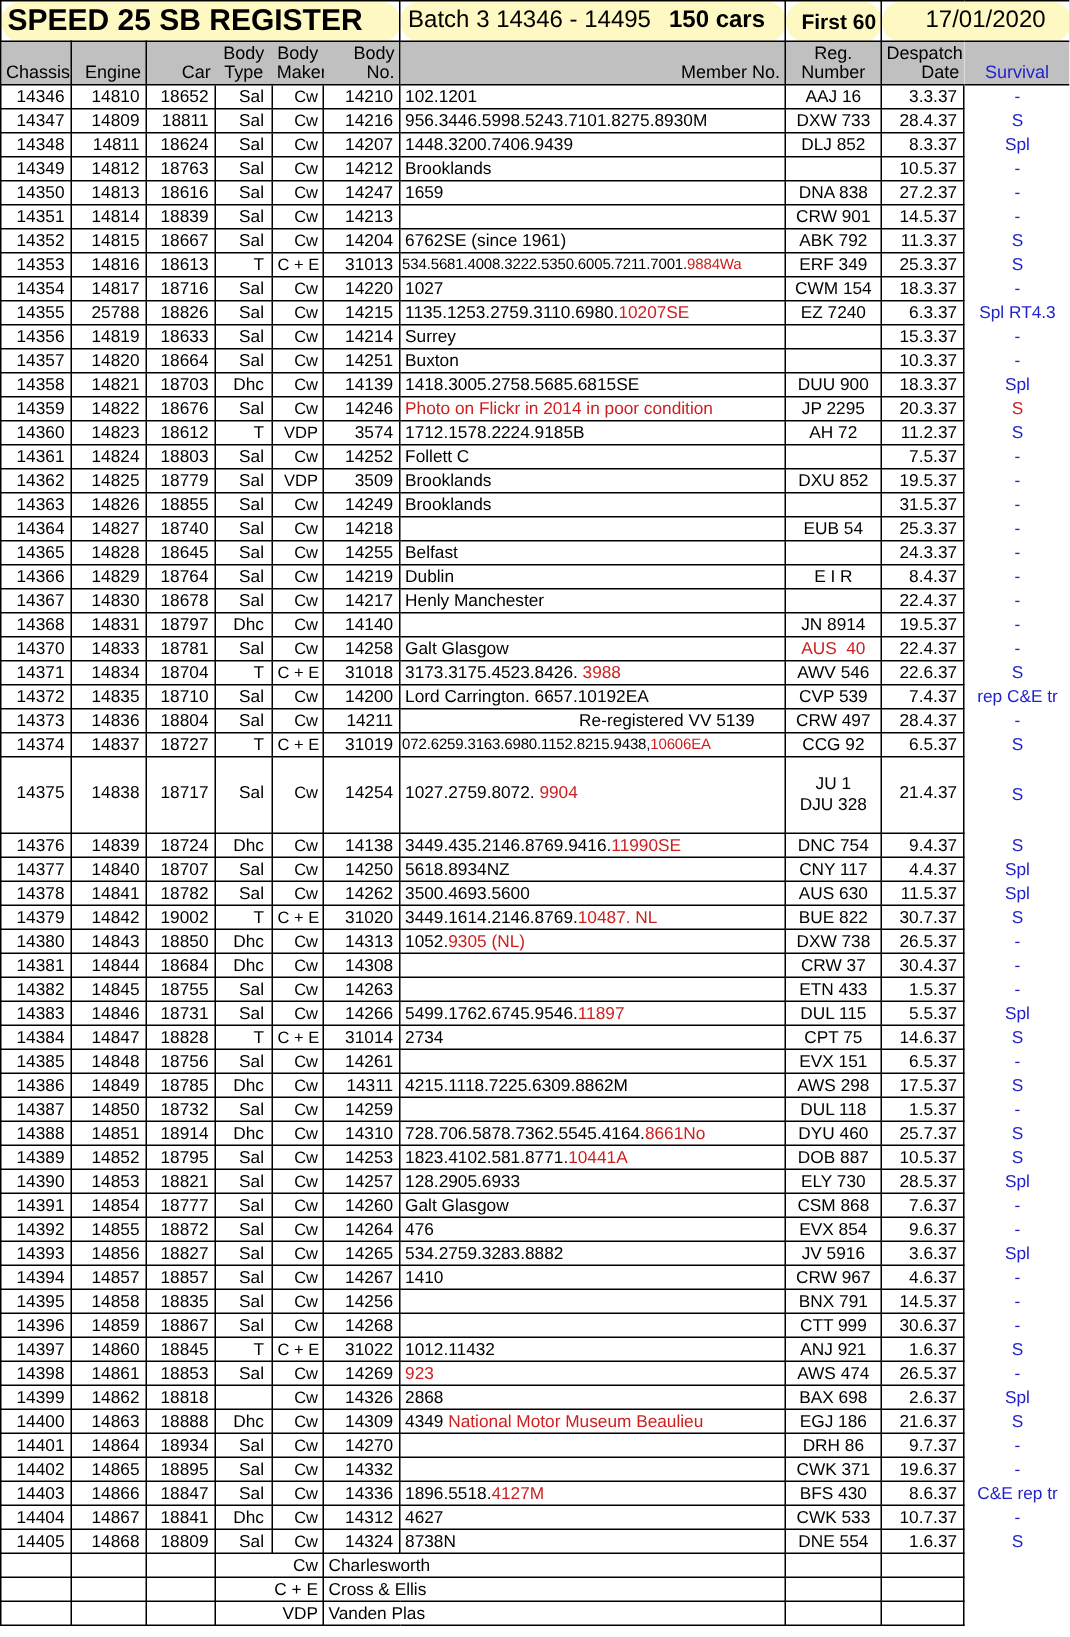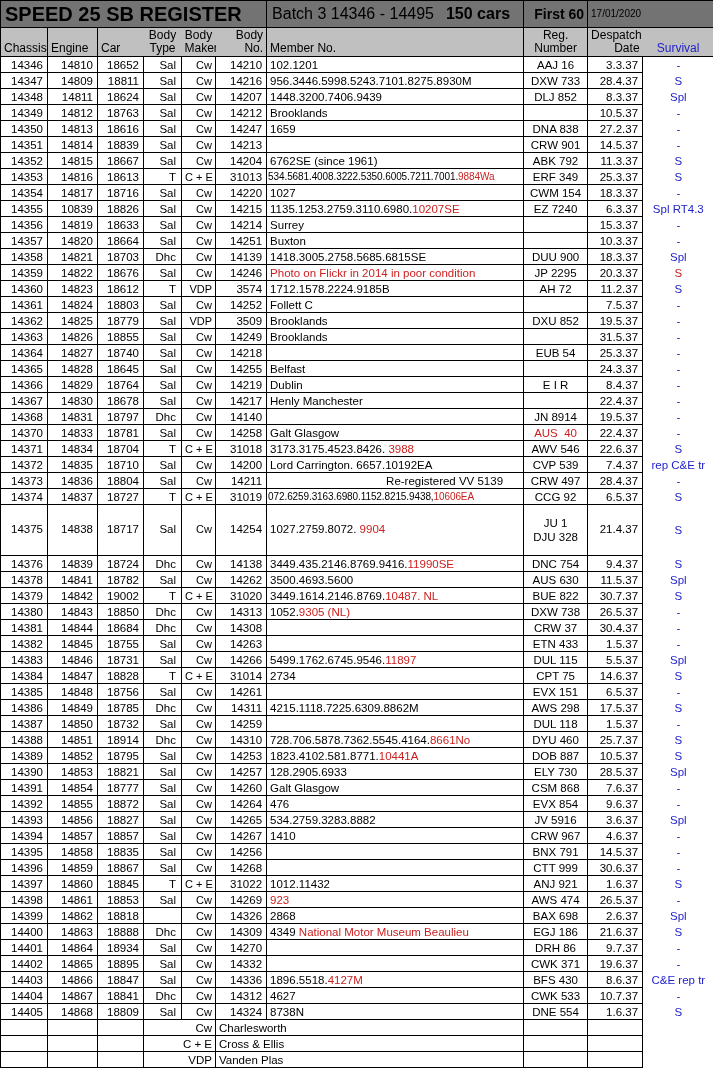--- a/index.html
+++ b/index.html
@@ -4,30 +4,30 @@
 <style>
   :root{ --blue:#2222cc; --red:#cc2020; --hdr:#c0c0c0; --grid:#000; }
   html,body{margin:0;padding:0;background:#fff;}
   .sheet{width:713px;height:1091px;background:#fff;overflow:hidden;
          font-family:"Liberation Sans","DejaVu Sans",sans-serif;color:#000;}
   table{border-collapse:collapse;table-layout:fixed;width:713px;}
   td,th{padding:0 3px;height:15px;font-size:11.5px;line-height:14px;
         white-space:nowrap;overflow:hidden;border:1px solid var(--grid);
         font-weight:normal;vertical-align:middle;}
   
-  tr.titlerow td{height:26px;background:#737373;}
+  tr.titlerow td{height:26px;background:#fef9c3;border-radius:13px;}
   td.title{font-size:20px;font-weight:bold;padding-left:4px;}
   td.batch{font-size:16px;padding-left:5px;}
   td.batch .cars{font-weight:bold;margin-left:12px;}
   td.first60{font-size:14px;font-weight:bold;text-align:right;}
-  td.datecell{font-size:10px;text-align:left;padding-right:16px;}
+  td.datecell{font-size:16px;text-align:right;padding-right:16px;}
   
   tr.headrow th{height:27px;background:var(--hdr);vertical-align:bottom;
                 font-size:12px;line-height:13px;padding-bottom:1px;}
-  th.hl{text-align:left;}
+  th.hl{text-align:right;}
   th.hc{text-align:center;}
   th.hr{text-align:right;}
   th.nb-r{border-right:0;}
   th.nb-lr{border-left:0;border-right:0;}
   th.nb-l{border-left:0;}
   th.hsurv{border:0;border-bottom:1px solid var(--grid);color:var(--blue);text-align:center;}
   
   td.num{text-align:right;padding-right:4px;}
   td.typ{text-align:right;padding-right:5px;}
   td.mak{text-align:right;padding-right:3px;font-size:11px;}
@@ -199,21 +199,21 @@
           <td class="typ">Sal</td>
           <td class="mak">Cw</td>
           <td class="num">14220</td>
           <td class="mem"><span>1027</span></td>
           <td class="reg">CWM 154</td>
           <td class="date">18.3.37</td>
           <td class="surv">-</td>
         </tr>
         <tr>
           <td class="num">14355</td>
-          <td class="num">10839</td>
+          <td class="num">25788</td>
           <td class="num">18826</td>
           <td class="typ">Sal</td>
           <td class="mak">Cw</td>
           <td class="num">14215</td>
           <td class="mem"><span>1135.1253.2759.3110.6980.</span><span class="red">10207SE</span></td>
           <td class="reg">EZ 7240</td>
           <td class="date">6.3.37</td>
           <td class="surv">Spl RT4.3</td>
         </tr>
         <tr>
@@ -450,20 +450,32 @@
           <td class="num">18724</td>
           <td class="typ">Dhc</td>
           <td class="mak">Cw</td>
           <td class="num">14138</td>
           <td class="mem"><span>3449.435.2146.8769.9416.</span><span class="red">11990SE</span></td>
           <td class="reg">DNC 754</td>
           <td class="date">9.4.37</td>
           <td class="surv">S</td>
         </tr>
         <tr>
+          <td class="num">14377</td>
+          <td class="num">14840</td>
+          <td class="num">18707</td>
+          <td class="typ">Sal</td>
+          <td class="mak">Cw</td>
+          <td class="num">14250</td>
+          <td class="mem"><span>5618.8934NZ</span></td>
+          <td class="reg">CNY 117</td>
+          <td class="date">4.4.37</td>
+          <td class="surv">Spl</td>
+        </tr>
+        <tr>
           <td class="num">14378</td>
           <td class="num">14841</td>
           <td class="num">18782</td>
           <td class="typ">Sal</td>
           <td class="mak">Cw</td>
           <td class="num">14262</td>
           <td class="mem"><span>3500.4693.5600</span></td>
           <td class="reg">AUS 630</td>
           <td class="date">11.5.37</td>
           <td class="surv">Spl</td>

